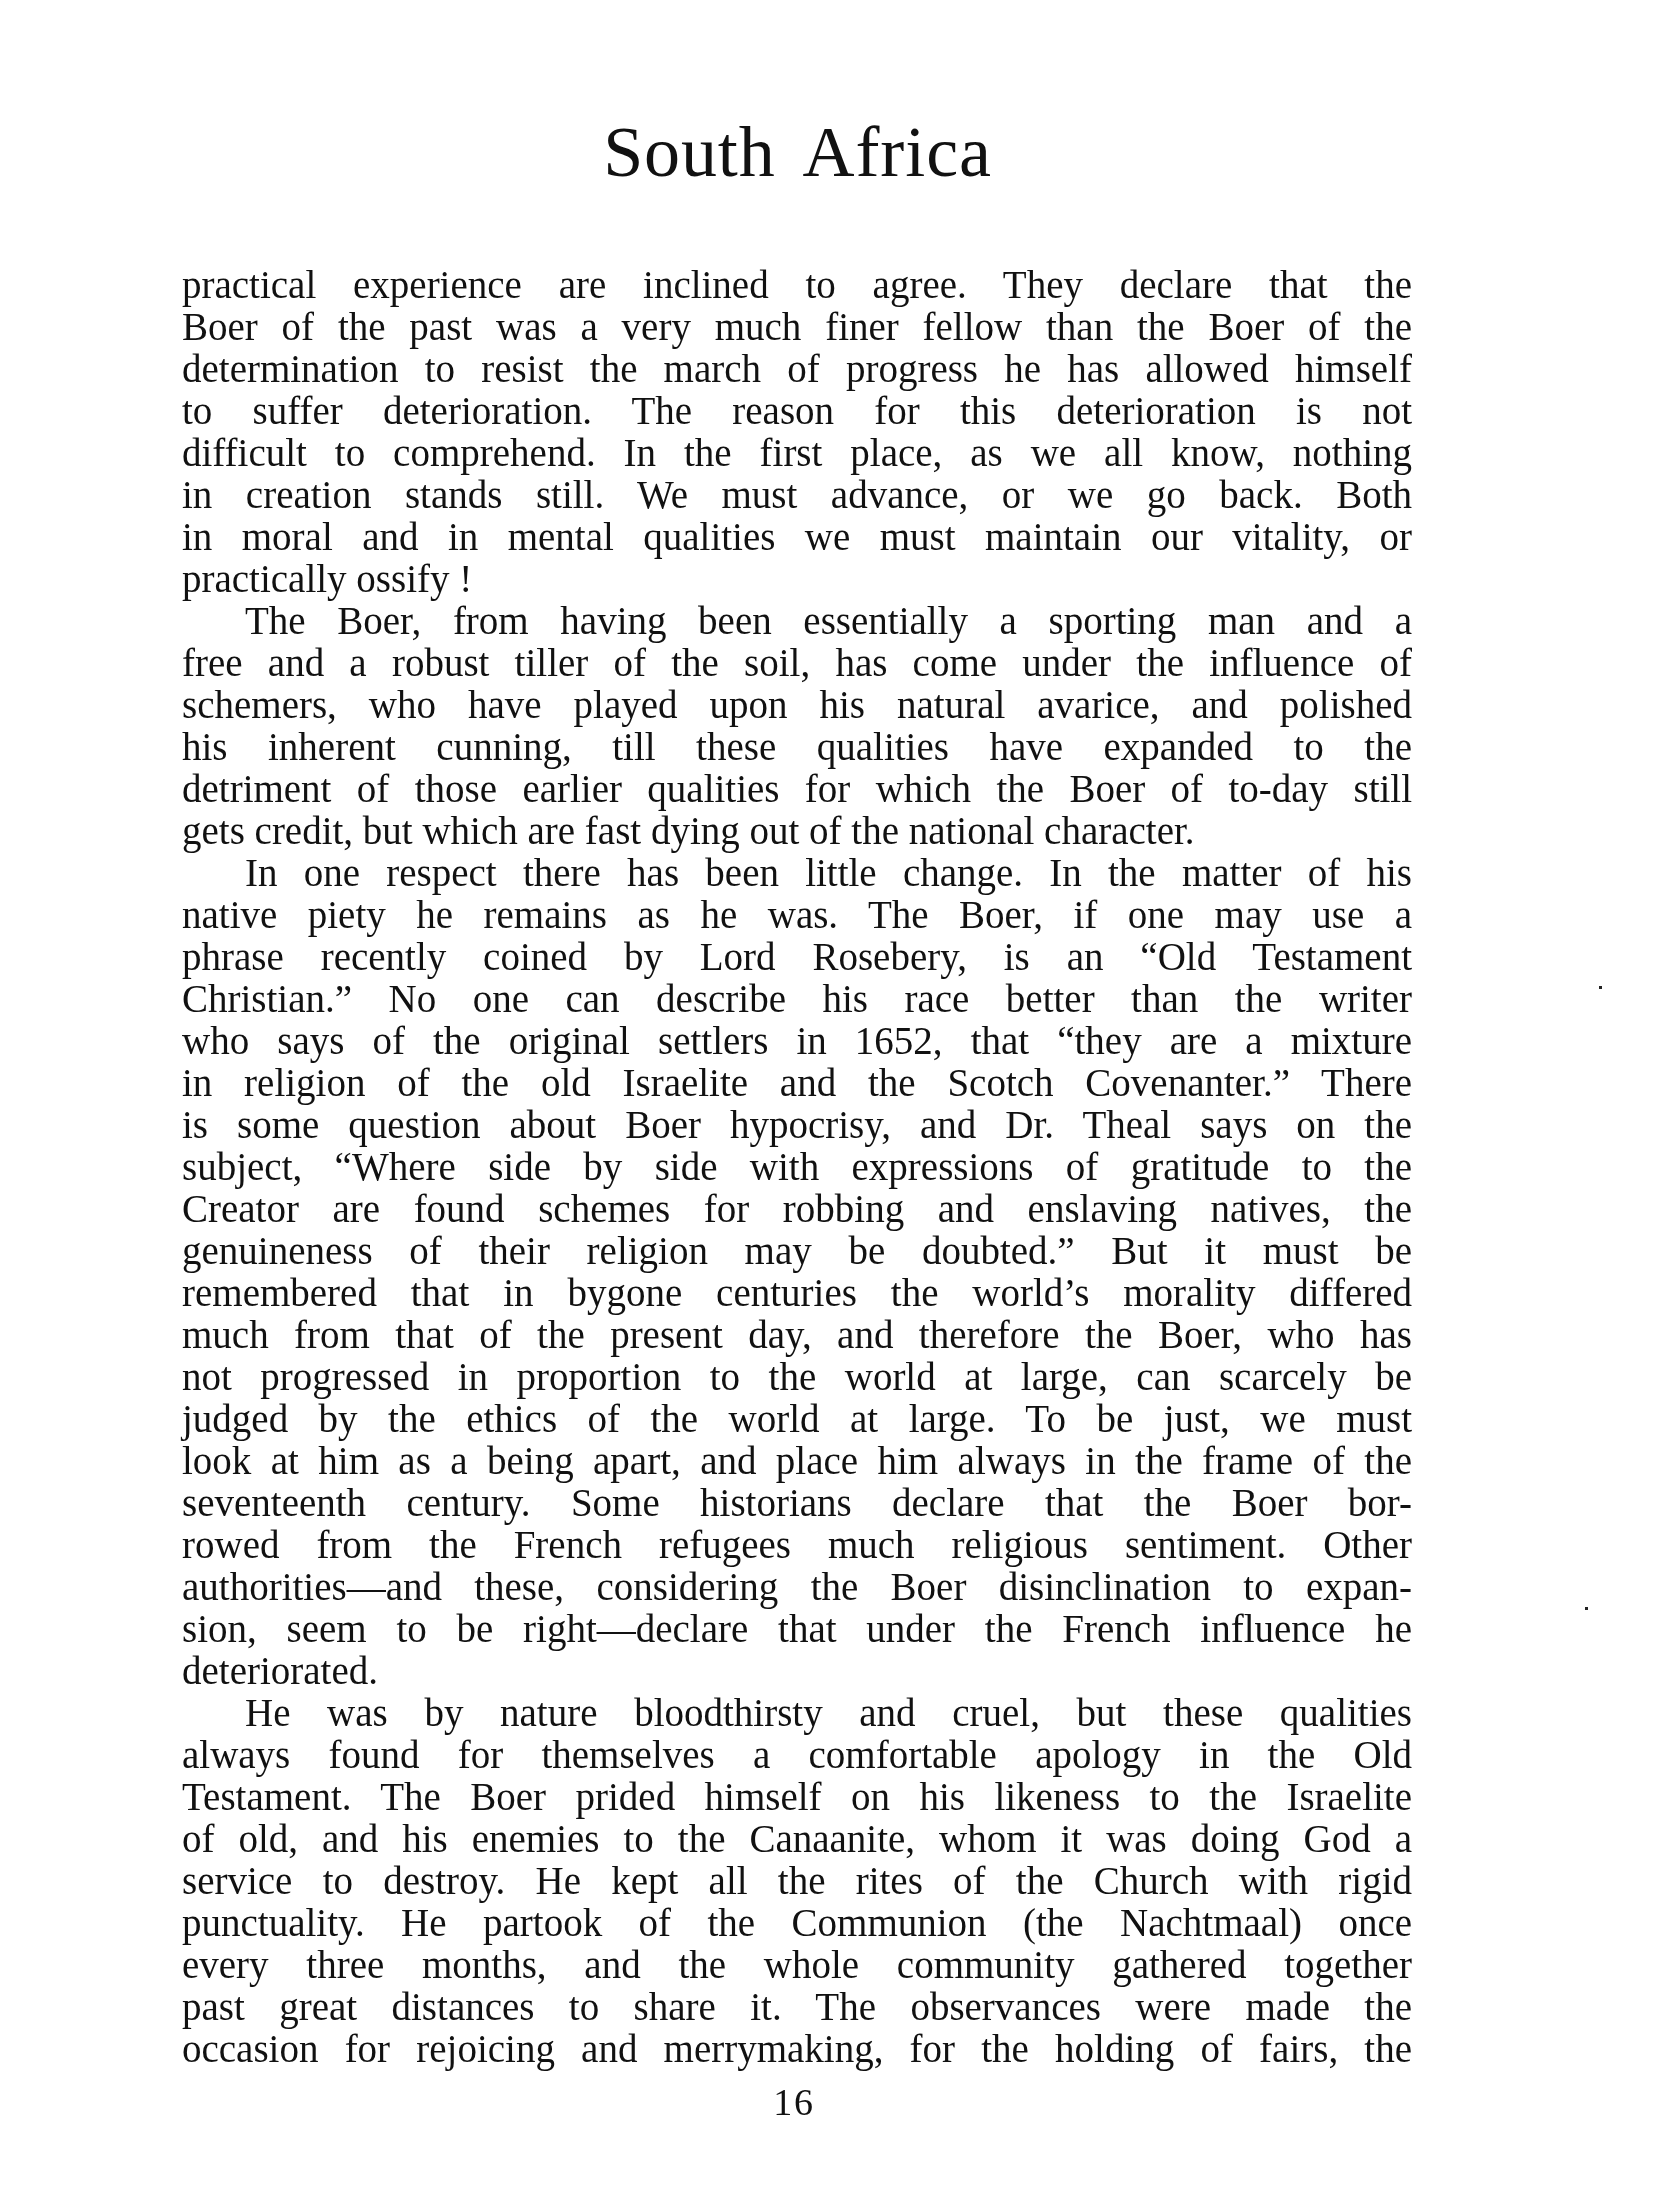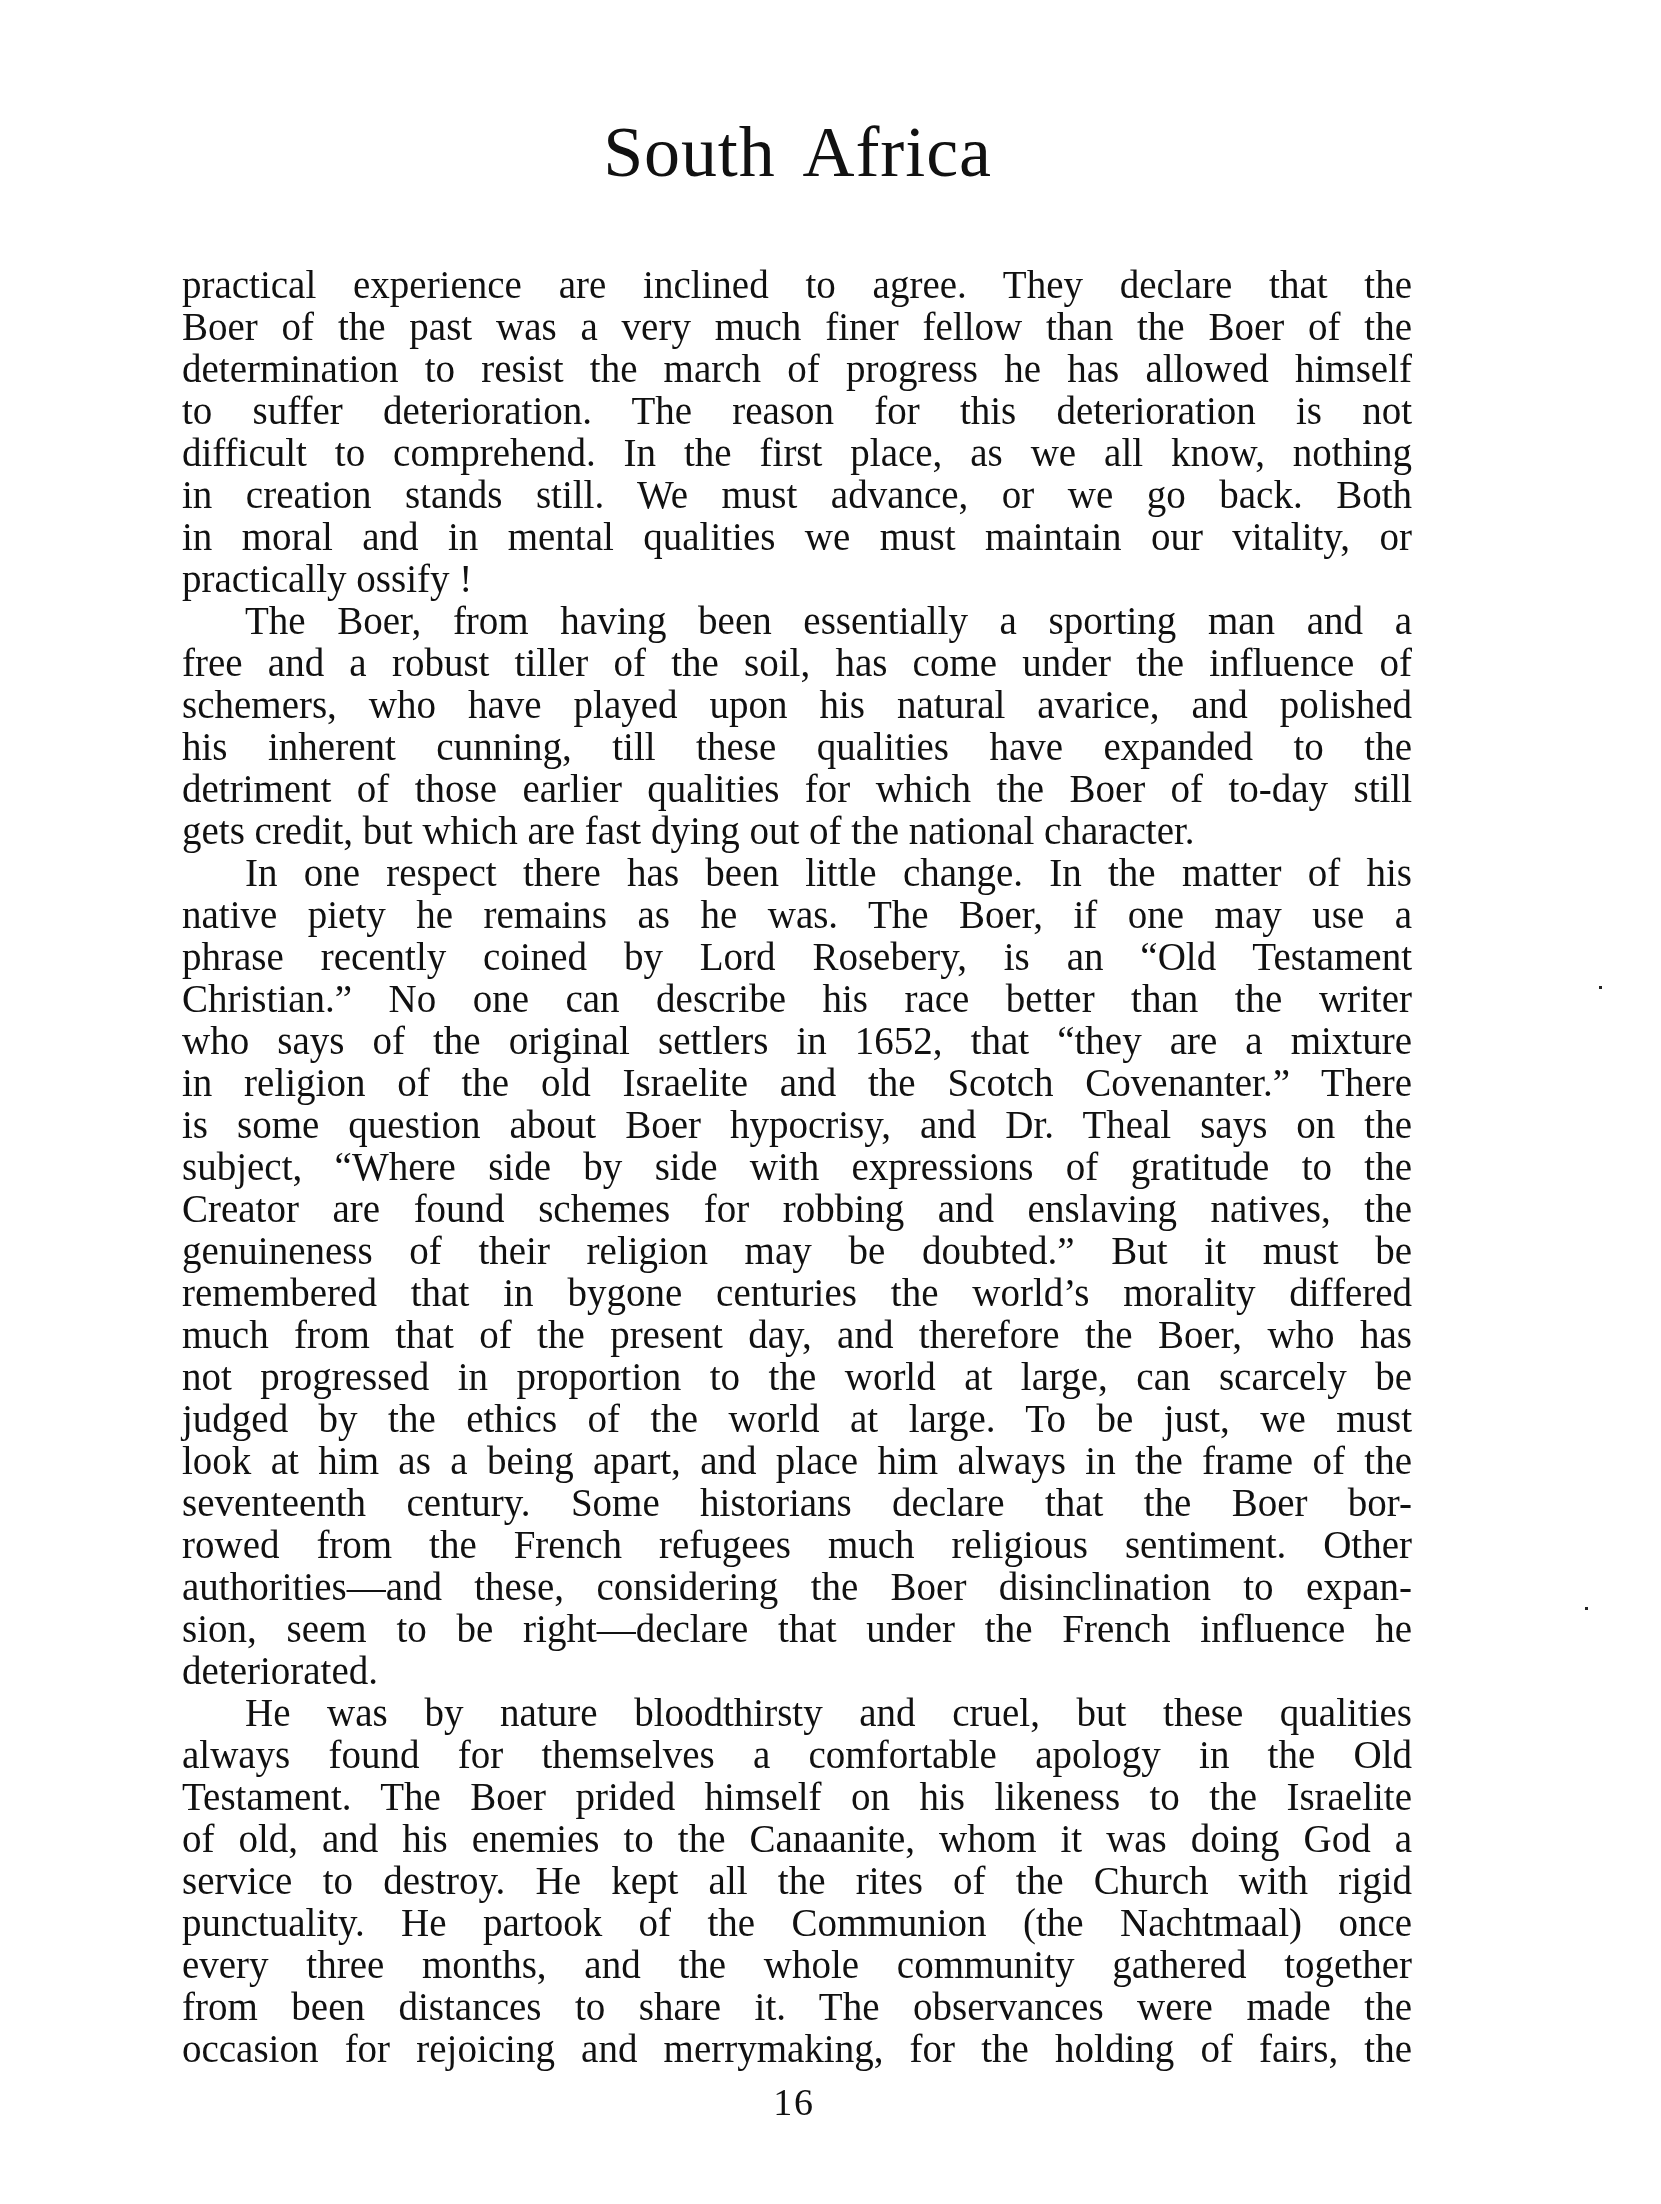--- a/index.html
+++ b/index.html
@@ -119,21 +119,21 @@
         <span class="line last">deteriorated.</span>
       </div>
       <div>
         <span class="line indent">He was by nature bloodthirsty and cruel, but these qualities</span>
         <span class="line">always found for themselves a comfortable apology in the Old</span>
         <span class="line">Testament.  The Boer prided himself on his likeness to the Israelite</span>
         <span class="line">of old, and his enemies to the Canaanite, whom it was doing God a</span>
         <span class="line">service to destroy.  He kept all the rites of the Church with rigid</span>
         <span class="line">punctuality.  He partook of the Communion (the Nachtmaal) once</span>
         <span class="line">every three months, and the whole community gathered together</span>
-        <span class="line">from been distances to share it.  The observances were made the</span>
+        <span class="line">past great distances to share it.  The observances were made the</span>
         <span class="line">occasion for rejoicing and merrymaking, for the holding of fairs, the</span>
       </div>
     </div>
 
   <div class="folio">16</div>
 
   <span class="speck" style="left:1599px; top:986px;"></span>
   <span class="speck" style="left:1585px; top:1607px;"></span>
 </div>
 

